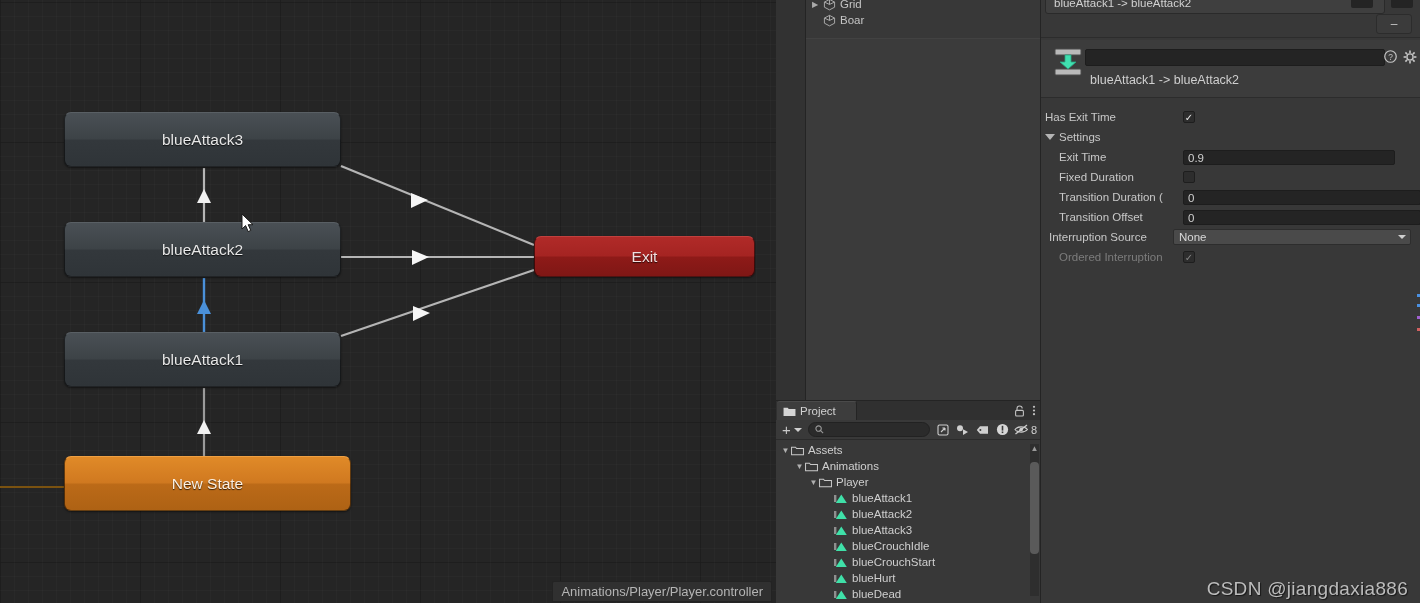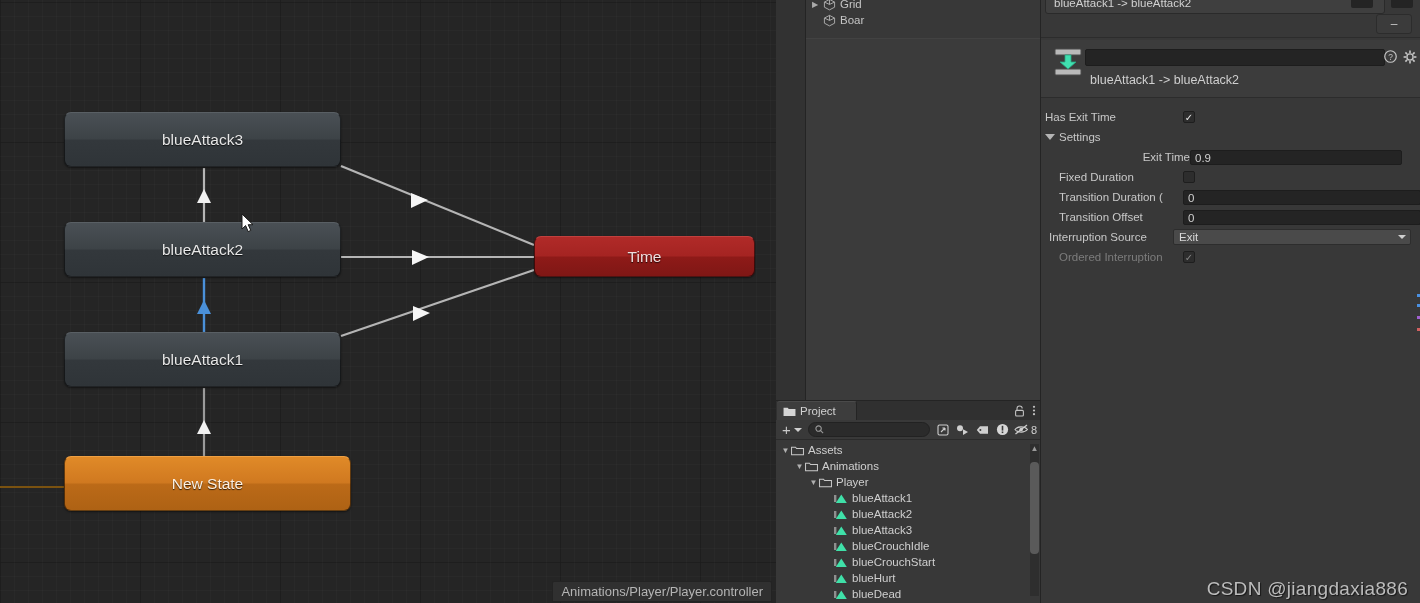--- a/index.html
+++ b/index.html
@@ -192,21 +192,21 @@
     <div class="node state" style="left:64px;top:112px;width:277px;height:55px;">
       <span>blueAttack3</span>
     </div>
     <div class="node state" style="left:64px;top:222px;width:277px;height:55px;">
       <span>blueAttack2</span>
     </div>
     <div class="node state" style="left:64px;top:332px;width:277px;height:55px;">
       <span>blueAttack1</span>
     </div>
     <div class="node exit" style="left:534px;top:236px;width:221px;height:41px;">
-      <span>Time</span>
+      <span>Exit</span>
     </div>
     <div class="node entry-orange" style="left:64px;top:456px;width:287px;height:55px;">
       <span>New State</span>
     </div>
 
     <svg id="cursor" viewBox="0 0 14 20">
       <path d="M1,1 L1,16 L4.6,12.6 L7.2,18.6 L9.8,17.4 L7.2,11.7 L12,11.7 Z" fill="#ffffff" stroke="#1a1a1a" stroke-width="1"></path>
     </svg>
 
     <div id="controller-path">Animations/Player/Player.controller</div>
@@ -430,21 +430,21 @@
         <span class="prop-label" style="margin-left:4px;width:138px;">Has Exit Time</span>
         <span class="cb">✓</span>
       </div>
 
       <div class="prop-row">
         <span class="foldout-tri" style="margin-left:4px;"></span>
         <span class="prop-label">Settings</span>
       </div>
 
       <div class="prop-row">
-        <span class="prop-label" style="margin-left:25px;width:124px;text-align:right;">Exit Time</span>
+        <span class="prop-label" style="margin-left:18px;width:124px;">Exit Time</span>
         <span class="field" style="width:212px;">0.9</span>
       </div>
 
       <div class="prop-row">
         <span class="prop-label" style="margin-left:18px;width:124px;">Fixed Duration</span>
         <span class="cb"></span>
       </div>
 
       <div class="prop-row">
         <span class="prop-label" style="margin-left:18px;width:124px;">Transition Duration (</span>
@@ -452,21 +452,21 @@
       </div>
 
       <div class="prop-row">
         <span class="prop-label" style="margin-left:18px;width:124px;">Transition Offset</span>
         <span class="field" style="width:238px;">0</span>
       </div>
 
       <div class="prop-row">
         <span class="prop-label" style="margin-left:8px;width:124px;">Interruption Source</span>
         <span class="dropdown" style="width:238px;">
-          <span>Exit</span>
+          <span>None</span>
           <span class="caret"></span>
         </span>
       </div>
 
       <div class="prop-row">
         <span class="prop-label dim" style="margin-left:18px;width:124px;">Ordered Interruption</span>
         <span class="cb dim">✓</span>
       </div>
     </div>
 

